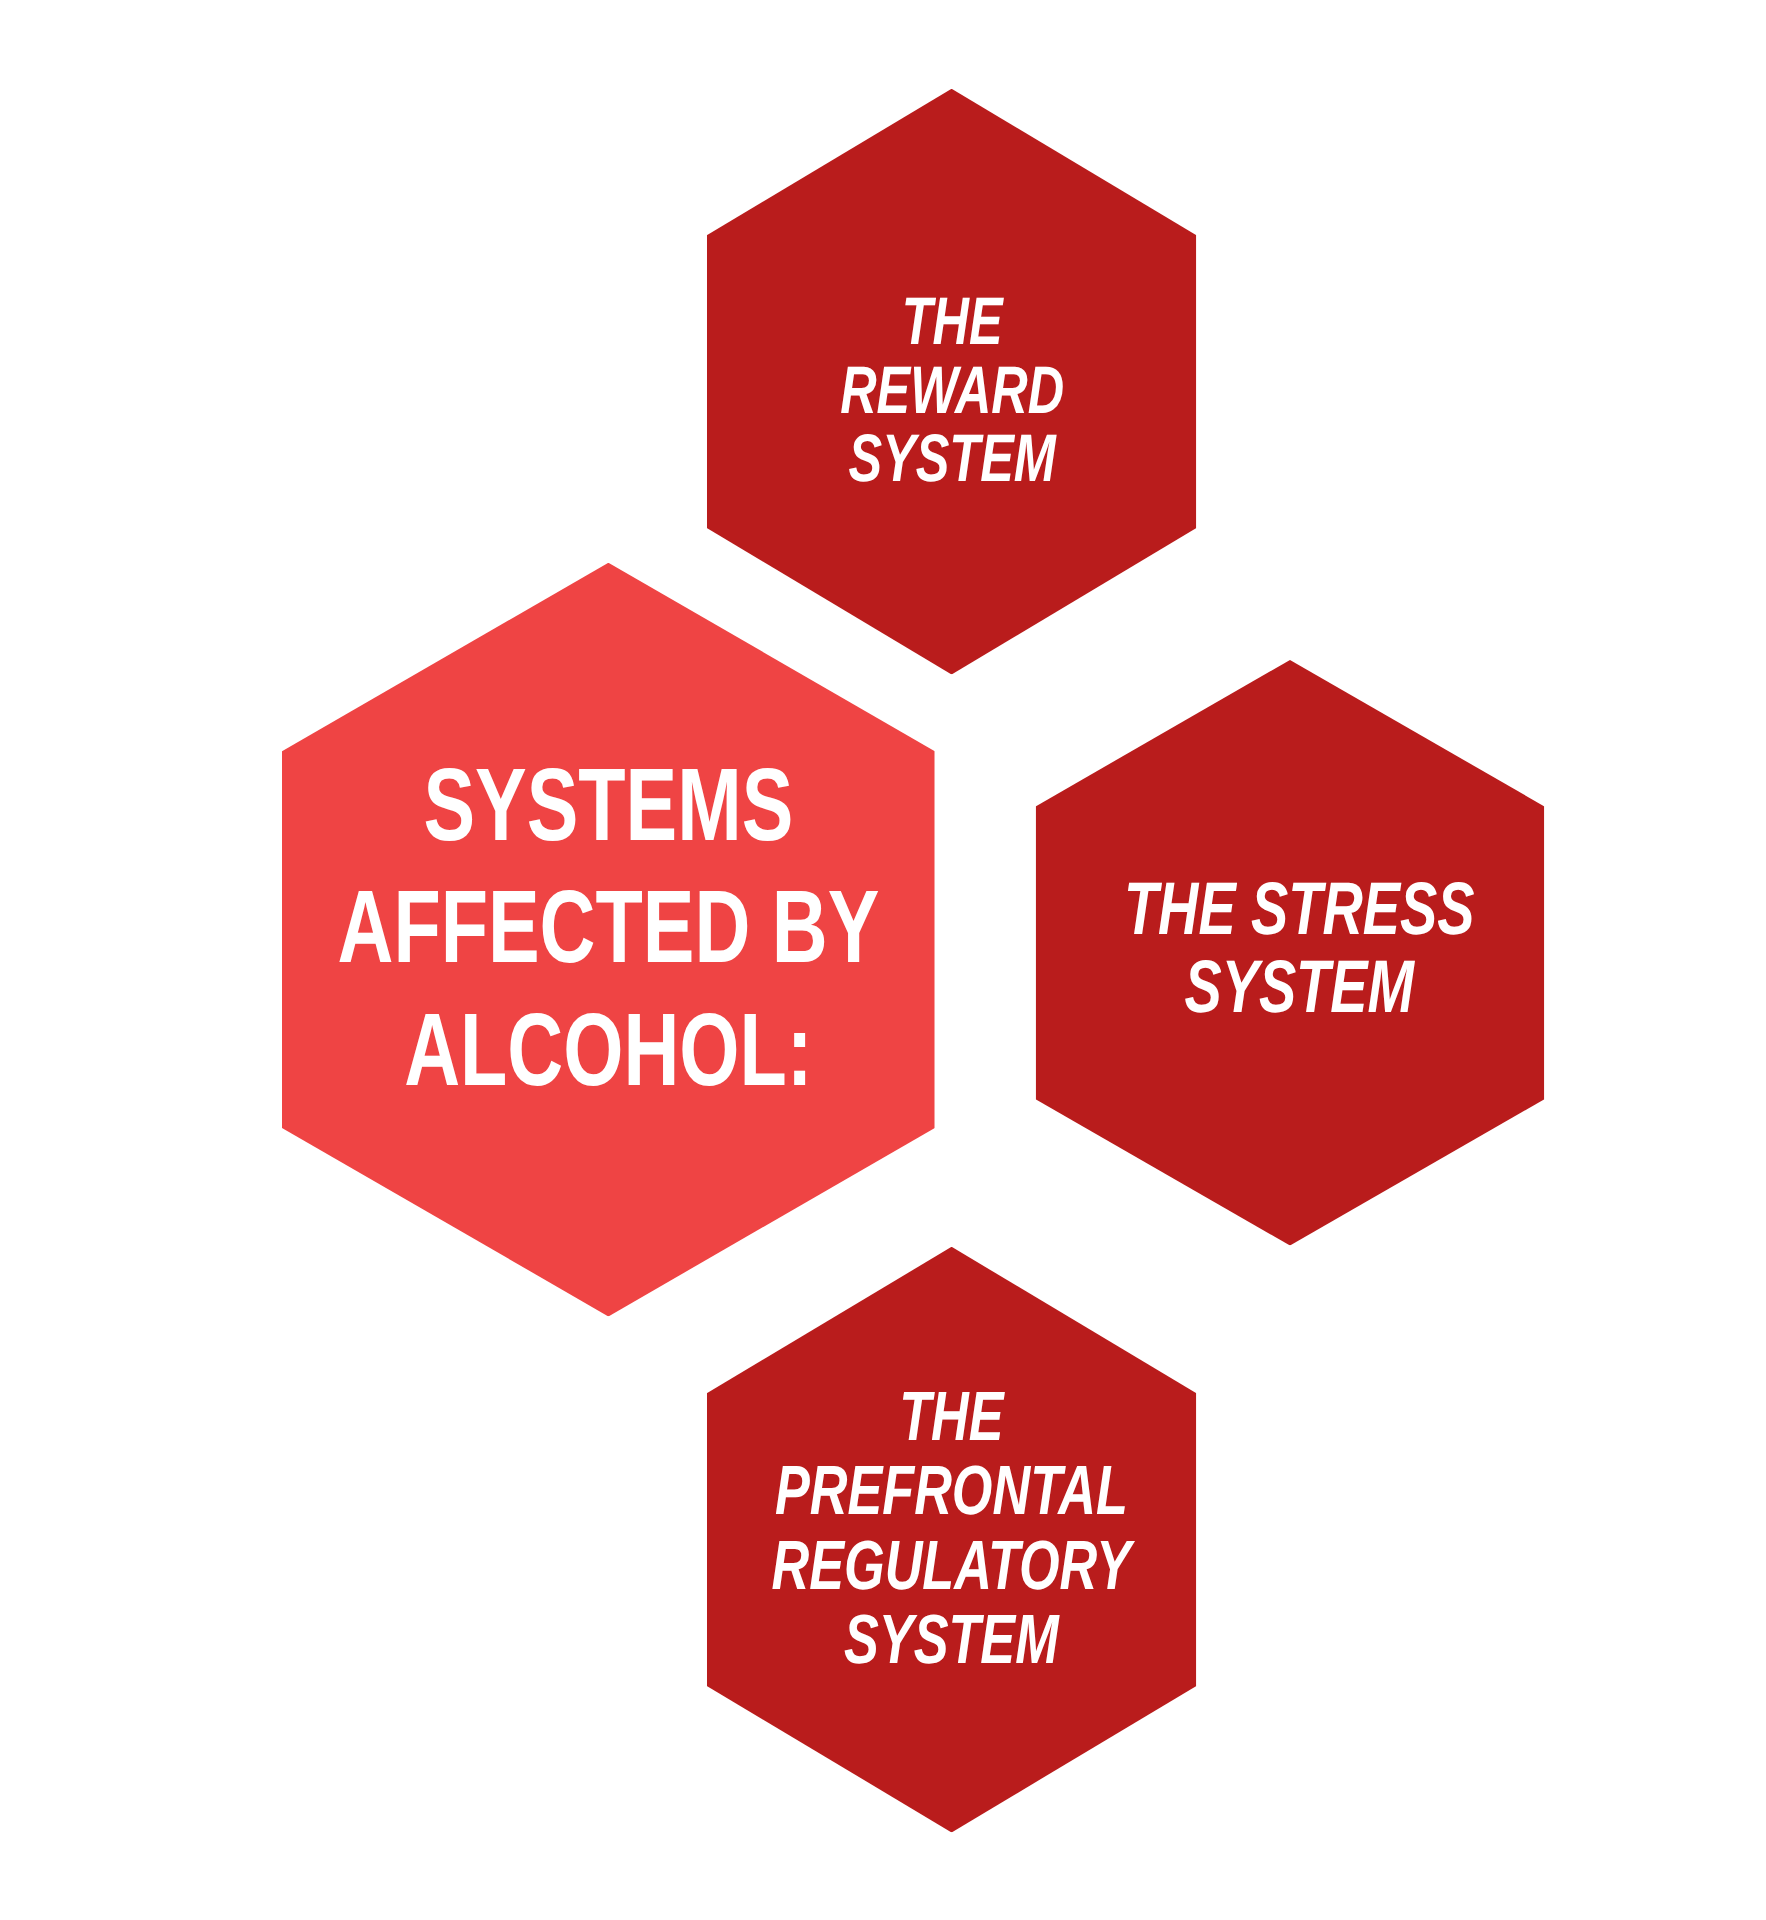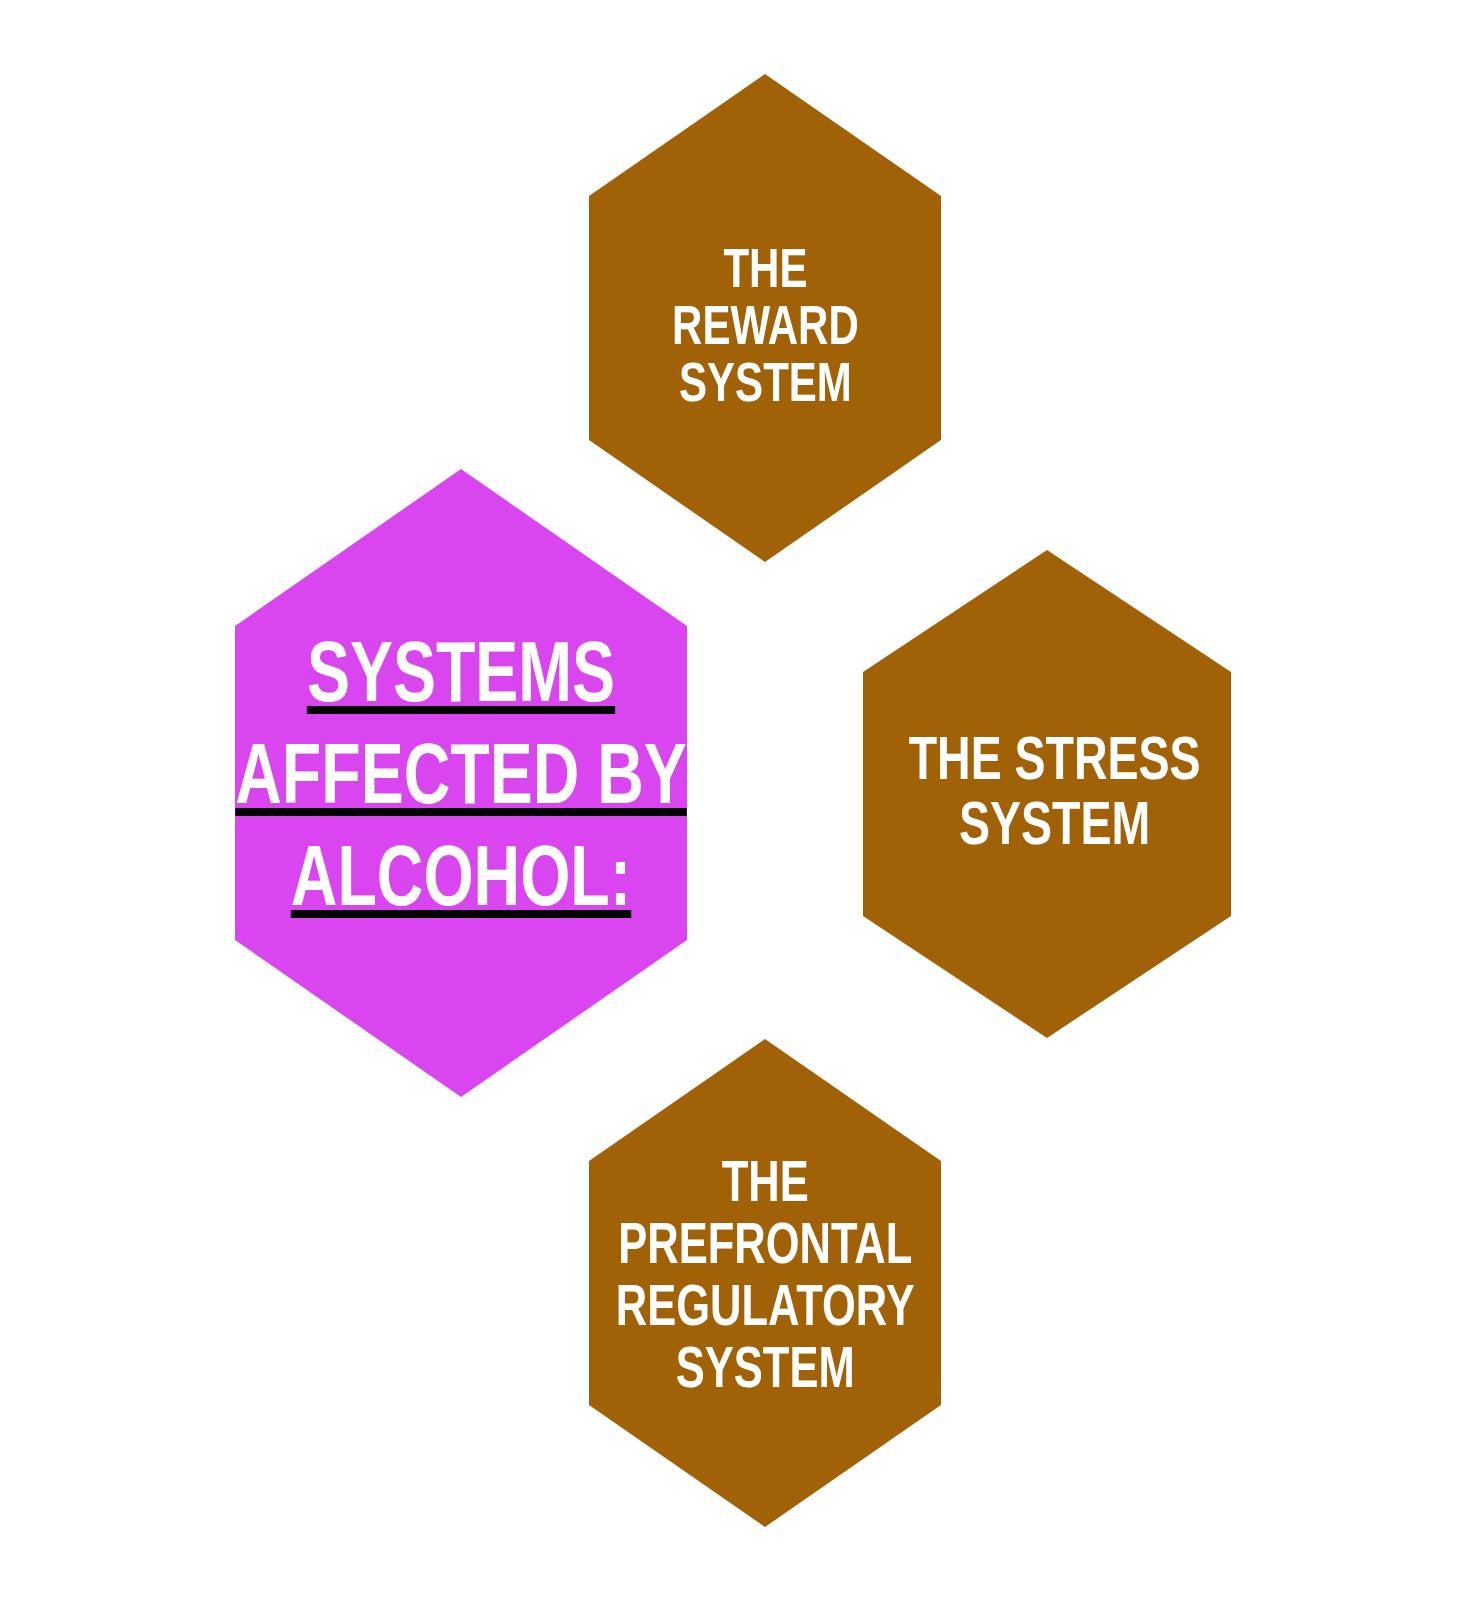--- a/index.html
+++ b/index.html
@@ -16,34 +16,34 @@
     font-family: "Liberation Sans", sans-serif;
   }
   .hex {
     position: absolute;
     clip-path: polygon(50% 0%, 100% 25%, 100% 75%, 50% 100%, 0% 75%, 0% 25%);
     display: flex;
     align-items: center;
     justify-content: center;
   }
   .hex-small {
-    width: 352px;
+    width: 408px;
     height: 488px;
-    background: #a16207;
+    background: #b91c1c;
+    font-style: italic;
   }
   .hex-top    { left: 589px; top: 74px;  }
   .hex-right  { left: 863px; top: 550px; padding-left: 16px; }
   .hex-bottom { left: 589px; top: 1039px;}
   .hex-center {
     left: 235px;
     top: 469px;
-    width: 452px;
+    width: 544px;
     height: 628px;
-    background: #d946ef;
-    text-decoration: underline;
+    background: #ef4444;
   }
   .hex-text {
     color: #ffffff;
     font-weight: bold;
     text-align: center;
     white-space: nowrap;
     transform: scaleX(0.75);
     transform-origin: 50% 50%;
     letter-spacing: 0px;
   }

